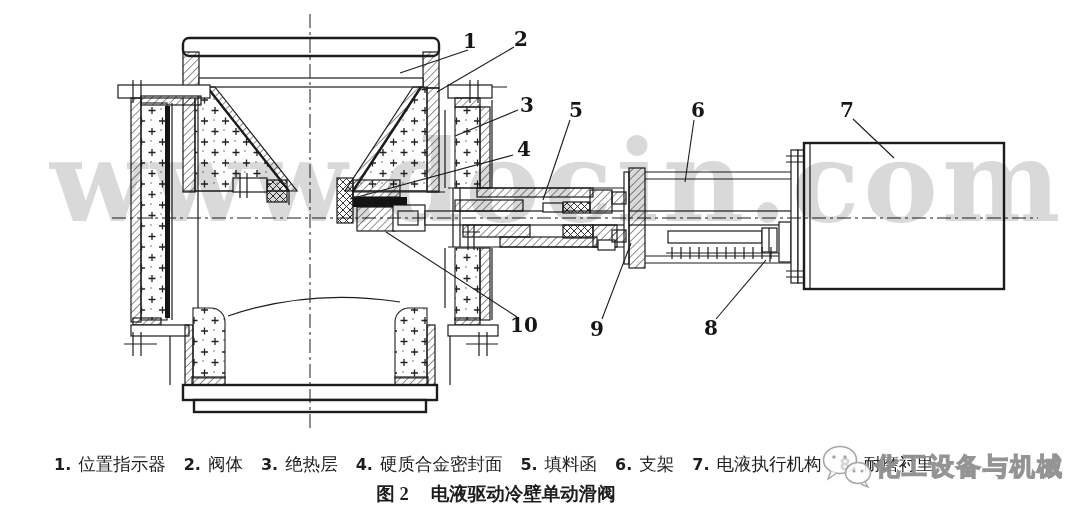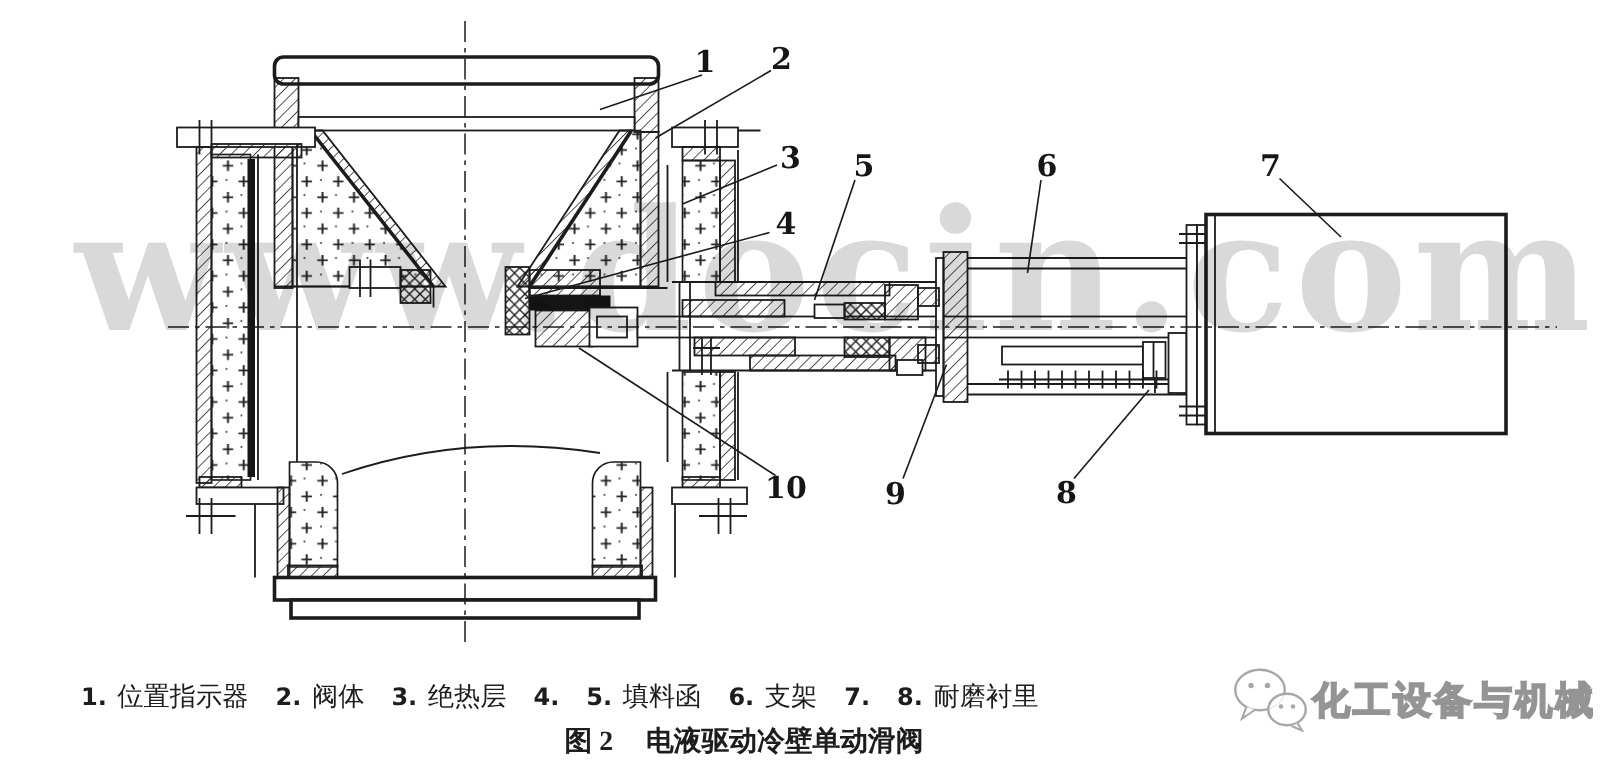--- a/index.html
+++ b/index.html
@@ -221,31 +221,33 @@
       <span class="cap-item">
           <span class="cap-num">2.</span>
           <span>阀体</span>
         </span>
       <span class="cap-item">
           <span class="cap-num">3.</span>
           <span>绝热层</span>
         </span>
       <span class="cap-item">
           <span class="cap-num">4.</span>
+          <span>硬质合金密封面</span>
         </span>
       <span class="cap-item">
           <span class="cap-num">5.</span>
           <span>填料函</span>
         </span>
       <span class="cap-item">
           <span class="cap-num">6.</span>
           <span>支架</span>
         </span>
       <span class="cap-item">
           <span class="cap-num">7.</span>
+          <span>电液执行机构</span>
         </span>
       <span class="cap-item">
           <span class="cap-num">8.</span>
           <span>耐磨衬里</span>
         </span>
     </div>
     <div class="cap-line2">
       <span class="cap-fig">图 2</span><span class="cap-title">电液驱动冷壁单动滑阀</span>
     </div>
   </div>

